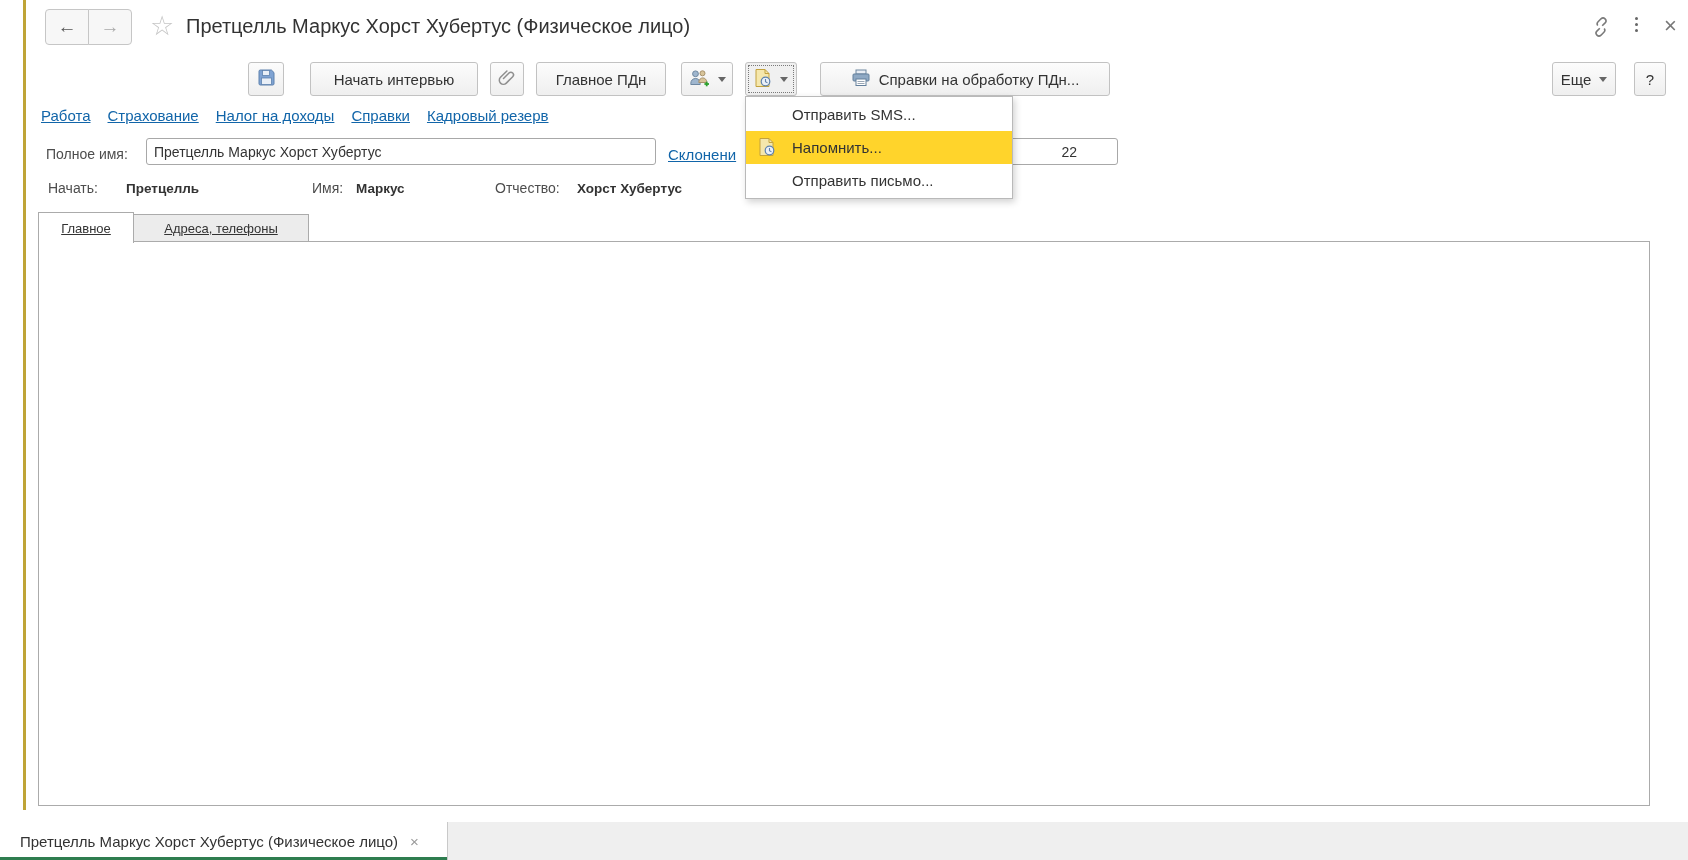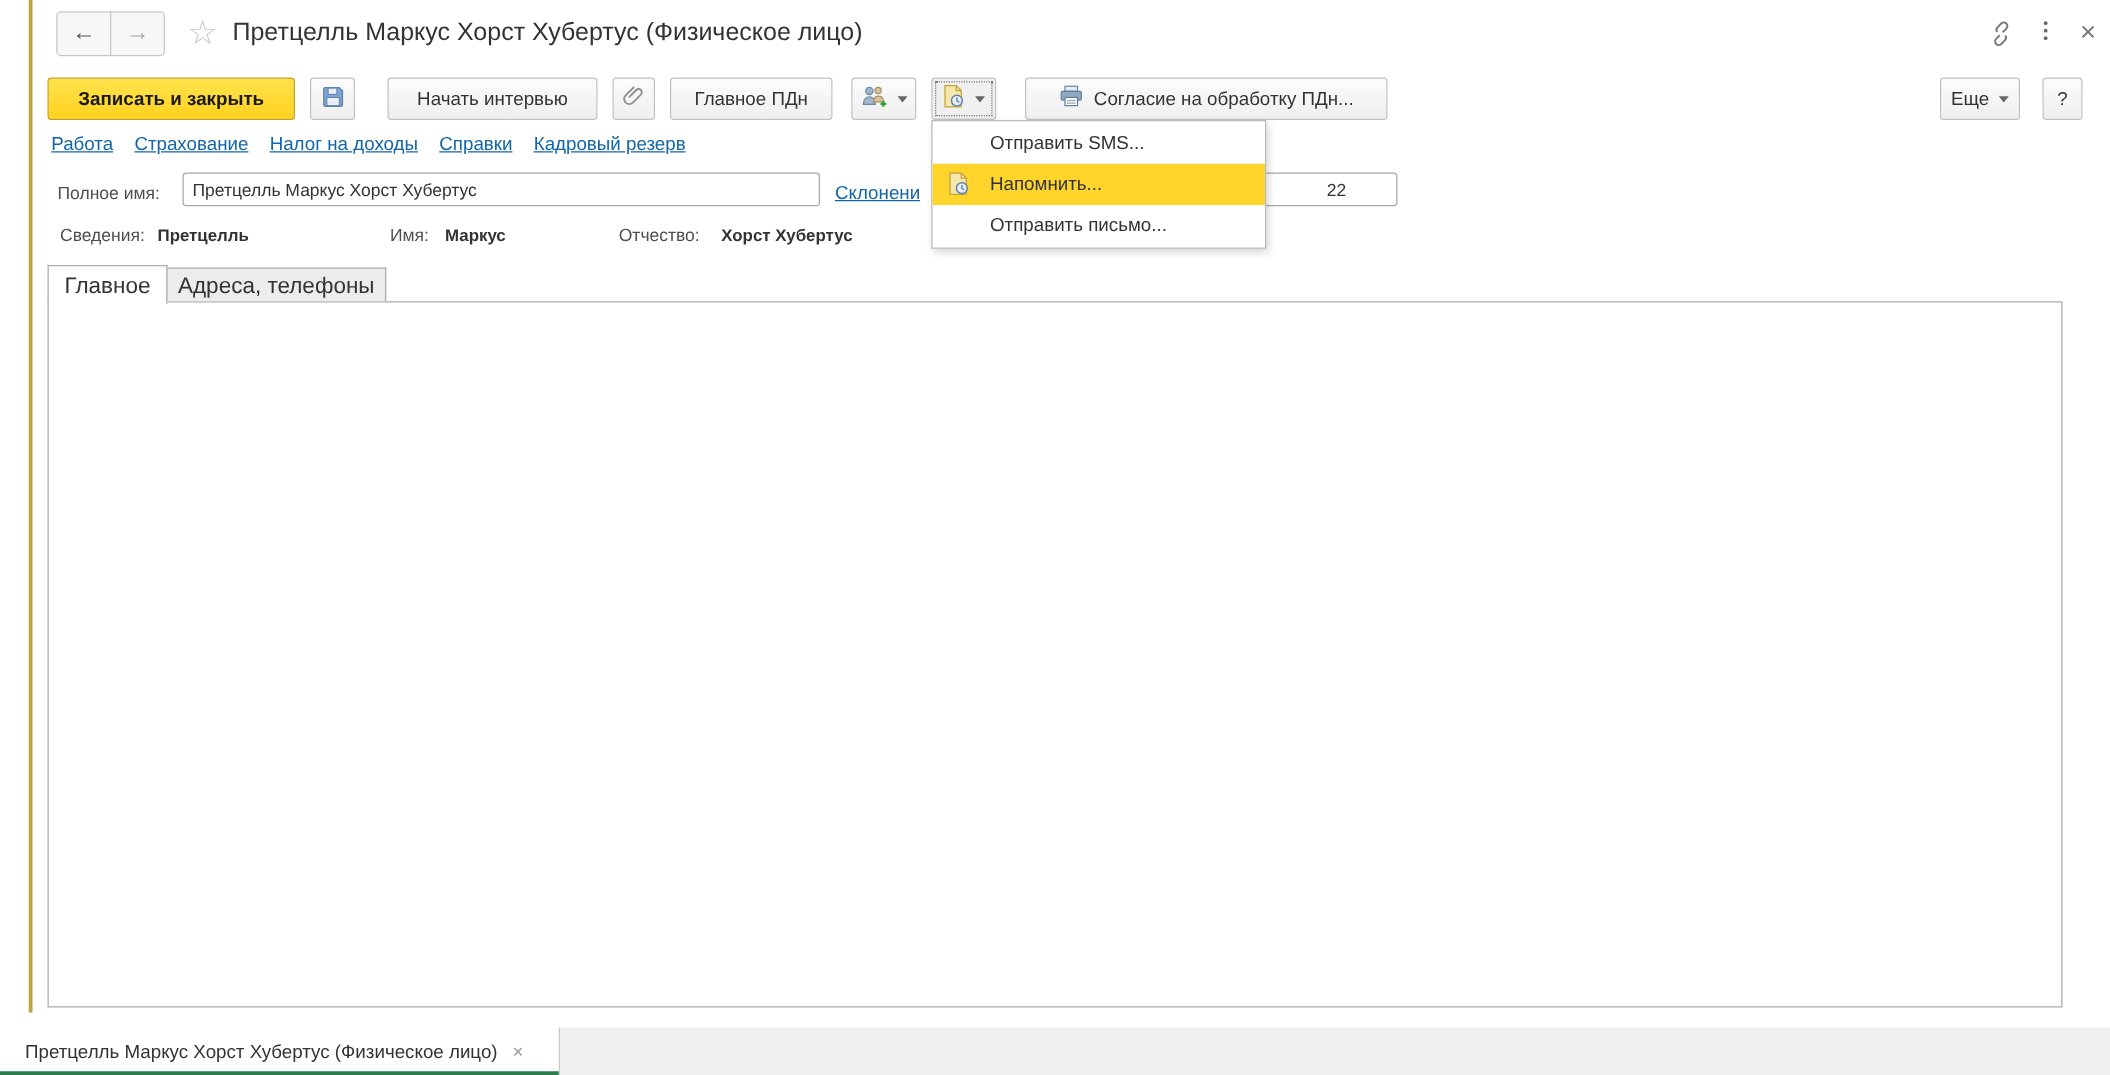--- a/index.html
+++ b/index.html
@@ -40,21 +40,21 @@
   .sqbtn { position:absolute; height:27px; border:1px solid #A8A8A8; border-radius:3px; background:#F7F7F7;
            display:flex; align-items:center; justify-content:center; font-size:13px; color:#555; cursor:pointer; }
   .help { position:absolute; color:#2D75B5; font-weight:bold; font-size:15px; cursor:pointer; }
   .green-hdr { position:absolute; font-size:14px; color:#1E7B1E; white-space:nowrap; }
   .radio { position:absolute; width:16px; height:16px; border:1px solid #8E8E8E; border-radius:50%; background:#fff; cursor:pointer; }
   .radio.sel::after { content:""; display:block; width:8px; height:8px; border-radius:50%; background:#2F8B2F; margin:3px; }
   .chk { position:absolute; width:15px; height:15px; border:1px solid #8E8E8E; border-radius:2px; background:#fff; cursor:pointer; }
   .plain { position:absolute; font-size:14px; color:#333; white-space:nowrap; }
 
   
-  .tab { position:absolute; display:flex; align-items:center; justify-content:center; font-size:18px; color:#333; cursor:pointer; }
+  .tab { position:absolute; display:flex; align-items:center; justify-content:center; font-size:13px; color:#333; cursor:pointer;text-decoration:underline; }
   .tab.active { left:38px; top:212px; width:96px; height:31px; background:#fff; border:1px solid #ABABAB; border-bottom:none; z-index:3; }
   .tab.inactive { left:133px; top:214px; width:176px; height:27px; background:#ECECEC; border:1px solid #ABABAB; border-bottom:none; z-index:2; }
   .panel { position:absolute; left:38px; top:241px; width:1612px; height:565px; border:1px solid #ABABAB; background:#fff; z-index:1; }
   .photo { position:absolute; left:1212px; top:258px; width:127px; height:118px; border:1px solid #9A9A9A; display:flex; align-items:center; justify-content:center; font-size:15px; color:#BDBDBD; cursor:pointer; z-index:2; }
 
   
   .menu { position:absolute; left:745px; top:96px; width:268px; background:#fff; border:1px solid #B9B9B9;
           box-shadow:2px 3px 7px rgba(0,0,0,.18); z-index:50; padding:1px 0; }
   .menu-item { height:33px; display:flex; align-items:center; font-size:15px; color:#333; padding-left:46px; position:relative; cursor:pointer; }
   .menu-item.hl { background:#FFD42B; }
@@ -91,21 +91,20 @@
         </g>
       </svg>
   </div>
   <div class="hdr-ic dots-ic" style="left:1633px;top:15px;">
       <i></i>
       <i></i>
       <i></i>
     </div>
   <div class="hdr-ic close-x" style="left:1664px;">×</div>
 
-  <div class="tbtn primary" style="left:38px;width:198px;">Записать и закрыть</div>
   <div class="tbtn" style="left:248px;width:36px;">
     <span><svg width="19" height="19" viewBox="0 0 19 19">
           <path d="M2 3.2C2 2.5 2.5 2 3.2 2h11.2L17 4.6v11.2c0 .7-.5 1.2-1.2 1.2H3.2C2.5 17 2 16.5 2 15.8z" fill="#7FA3D3" stroke="#5E82AE"></path>
           <rect x="5.5" y="2.5" width="7" height="5" fill="#E9EFF7" stroke="#5E82AE" stroke-width=".8"></rect>
           <rect x="4.5" y="10" width="10" height="6.5" fill="#E9EFF7" stroke="#5E82AE" stroke-width=".8"></rect>
         </svg></span>
   </div>
   <div class="tbtn" style="left:310px;width:168px;">Начать интервью</div>
   <div class="tbtn" style="left:490px;width:34px;">
     <span><svg width="18" height="18" viewBox="0 0 18 18">
@@ -136,21 +135,21 @@
     <span class="arr"></span>
   </div>
   <div class="tbtn" style="left:820px;width:290px;">
     <span><svg width="20" height="18" viewBox="0 0 20 18">
           <rect x="5" y="1" width="10" height="4" fill="#E8EDF4" stroke="#6E87A0"></rect>
           <rect x="2" y="5" width="16" height="7" rx="1" fill="#8FA9C4" stroke="#64809C"></rect>
           <rect x="5" y="10" width="10" height="6.5" fill="#fff" stroke="#64809C"></rect>
           <line x1="6.5" y1="12.5" x2="13.5" y2="12.5" stroke="#9AA7B5"></line>
           <line x1="6.5" y1="14.5" x2="13.5" y2="14.5" stroke="#9AA7B5"></line>
         </svg></span>
-    <span>Согласие на обработку ПДн...</span>
+    <span>Справки на обработку ПДн...</span>
   </div>
   <div class="tbtn" style="left:1552px;width:64px;justify-content:center;">
     <span>Еще</span>
     <span class="arr"></span>
   </div>
   <div class="tbtn" style="left:1634px;width:32px;">?</div>
 
   <div class="navlinks">
     <span class="link">Работа</span>
     <span class="link">Страхование</span>
@@ -161,21 +160,21 @@
 
   <div class="lbl" style="left:46px;top:146px;">Полное имя:</div>
   <div class="inp" style="left:146px;top:138px;width:510px;">
       <span>Претцелль Маркус Хорст Хубертус</span>
     </div>
   <span class="link" style="position:absolute;left:668px;top:146px;">Склонени</span>
   <div class="inp" style="left:950px;top:138px;width:168px;justify-content:flex-end;padding-right:40px;z-index:1;">
       <span style="margin-left:auto;">22</span>
     </div>
 
-  <div class="lbl" style="left:48px;top:180px;">Сведения:</div>
+  <div class="lbl" style="left:48px;top:180px;">Начать:</div>
   <div class="valb" style="left:126px;top:181px;">Претцелль</div>
   <div class="lbl" style="left:312px;top:180px;">Имя:</div>
   <div class="valb" style="left:356px;top:181px;">Маркус</div>
   <div class="lbl" style="left:495px;top:180px;">Отчество:</div>
   <div class="valb" style="left:577px;top:181px;">Хорст Хубертус</div>
 
   <div class="tab active">Главное</div>
   <div class="tab inactive">Адреса, телефоны</div>
   <div class="panel"></div>
 

